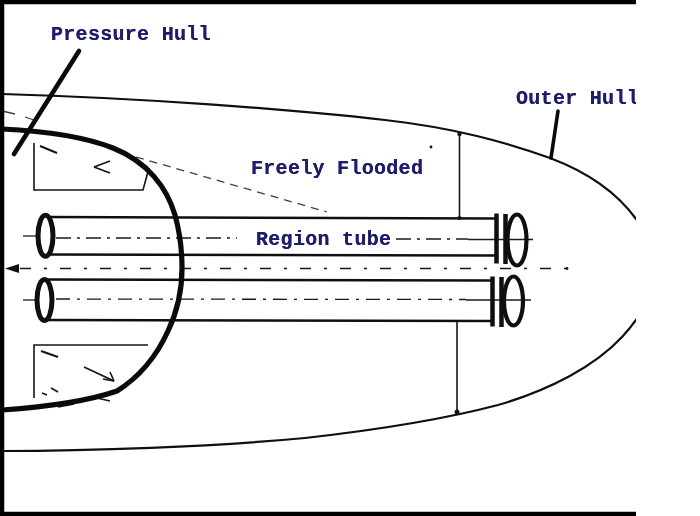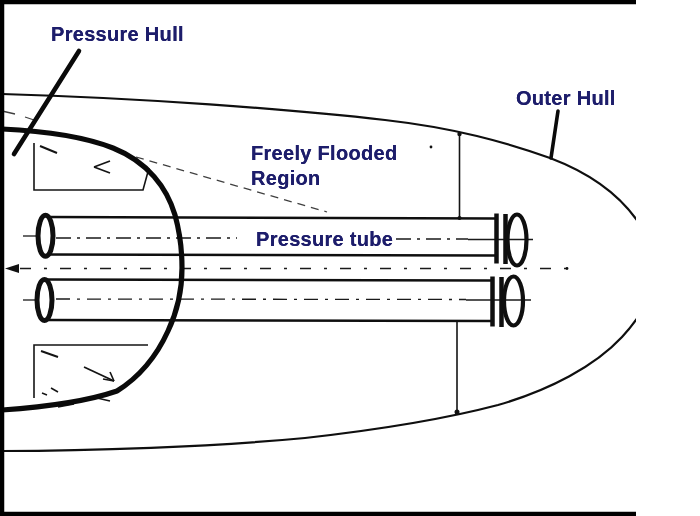--- a/index.html
+++ b/index.html
@@ -1,18 +1,18 @@
 <!DOCTYPE html>
 <html><head>
 <meta charset="utf-8">
 <style>
   html,body{margin:0;padding:0;background:#fff;}
   #stage{
     position:relative;width:636px;height:516px;background:#84cc16;
-    font-family:Liberation Sans, sans-serif;overflow:hidden;
+    font-family:Liberation Mono, monospace;overflow:hidden;
   }
   #stage svg{position:absolute;left:0;top:0;}
   .label{
     position:absolute;color:#1d1d6b;font-weight:700;font-size:20px;
     letter-spacing:.3px;line-height:25px;white-space:nowrap;
     text-shadow:0 0 .4px #1d1d6b;
   }
   .label span{display:block;}
 </style>
 </head>
@@ -105,20 +105,19 @@
 
     <circle cx="431" cy="147" r="1.4" fill="#111"></circle>
 
     <rect x="2" y="2" width="696" height="512" fill="none" stroke="#000000" stroke-width="4.5"></rect>
   </svg>
 
   <div class="label" style="left:51px;top:22px;">Pressure Hull</div>
 
   <div class="label" style="left:516px;top:86px;text-align:right;">Outer Hull</div>
 
-  <div class="label" style="left:251px;top:141px;">
+  <div class="label" style="left:251px;top:156px;">
     <span>Freely Flooded</span>
-    <span>Region</span>
   </div>
 
-  <div class="label" style="left:256px;top:227px;">Pressure tube</div>
+  <div class="label" style="left:256px;top:227px;">Region tube</div>
 
 </div>
 
 </body></html>

